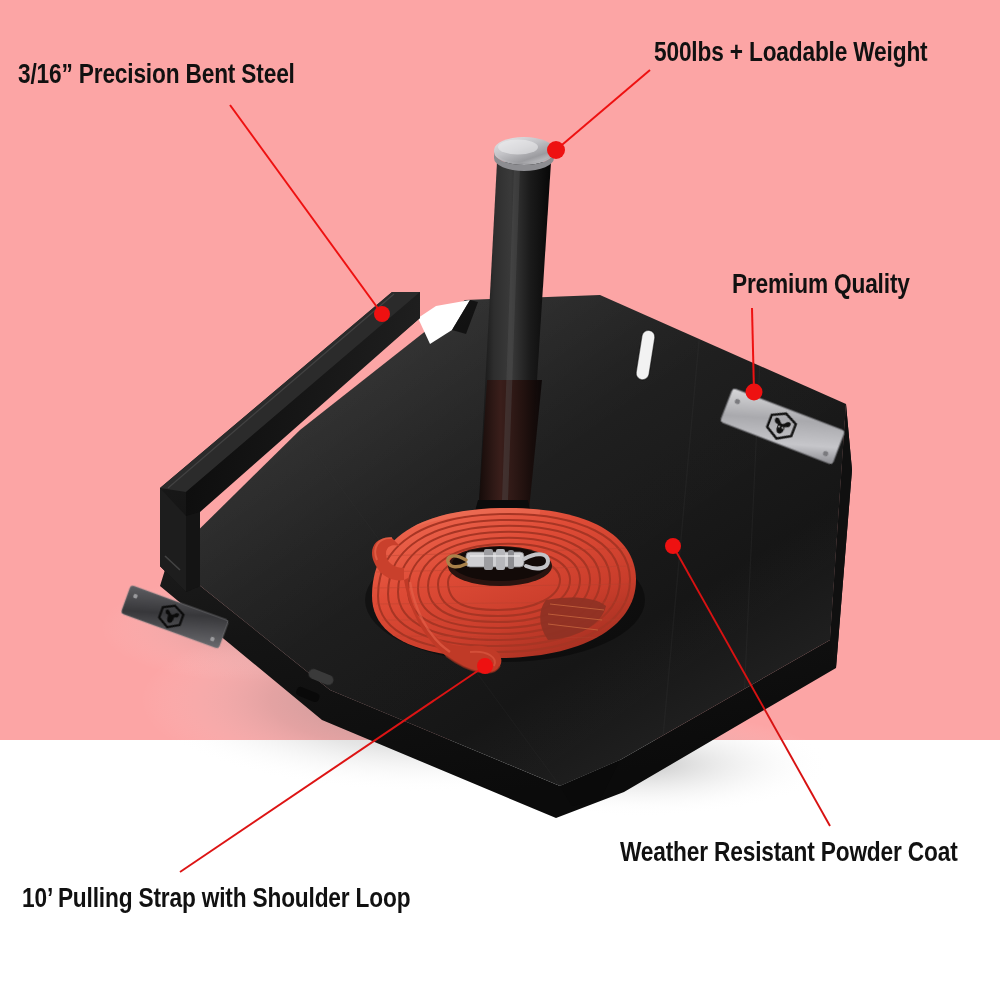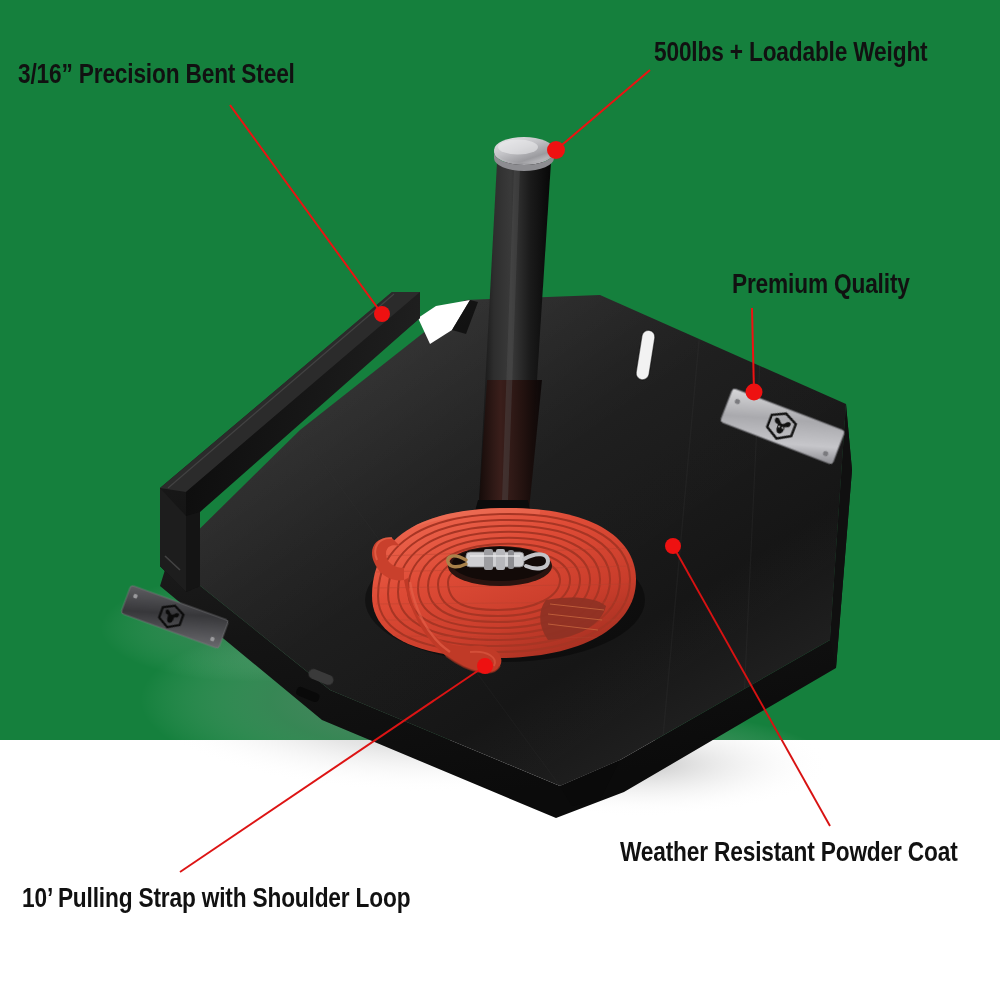--- a/index.html
+++ b/index.html
@@ -3,21 +3,21 @@
 <meta charset="utf-8">
 <style>
   html,body{margin:0;padding:0;}
   body{
     width:1000px;height:1000px;
     background:#ffffff;
     font-family:"Liberation Sans", sans-serif;
     overflow:hidden;
     position:relative;
   }
-  #stage{position:relative;width:1000px;height:740px;background:#15803d;}
+  #stage{position:relative;width:1000px;height:740px;background:#fca5a5;}
   #scene{position:absolute;left:0;top:0;width:1000px;height:1000px;}
 
   .callout-label{
     position:absolute;
     font-family:"Liberation Sans", sans-serif;
     font-weight:700;
     font-size:27px;
     letter-spacing:-0.2px;
     color:#111111;
     white-space:nowrap;

